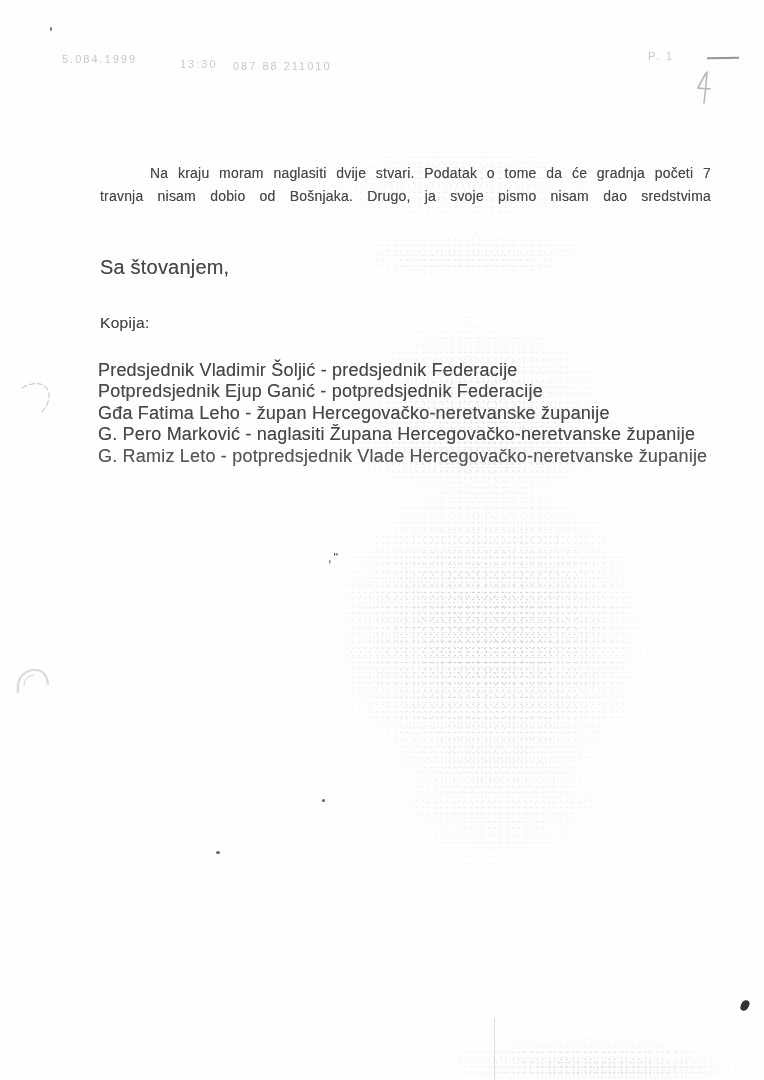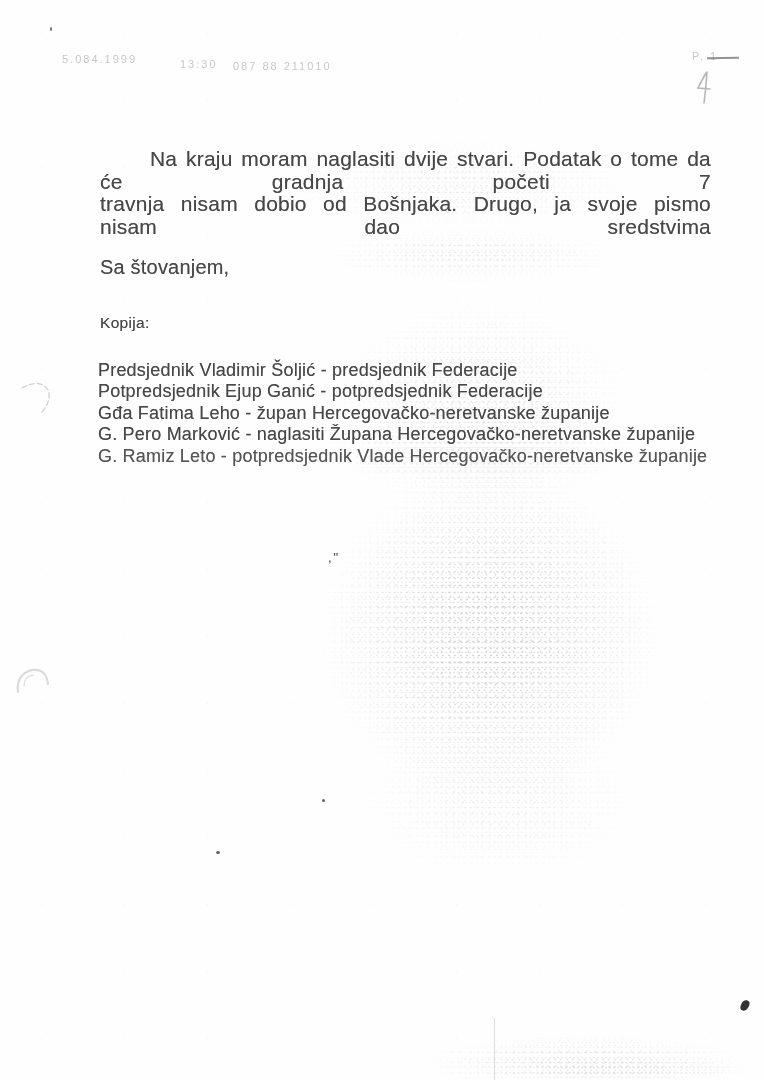--- a/index.html
+++ b/index.html
@@ -36,21 +36,21 @@
     letter-spacing: 2px;
     color: #9a9a9a;
     opacity: .55;
     filter: blur(.6px);
     white-space: nowrap;
     text-align: center;
   }
   .fax-date   { left: 62px;  top: 53px; }
   .fax-time   { left: 180px; top: 50px; margin-top: 8px; }
   .fax-center { left: 233px; top: 60px; }
-  .fax-page   { left: 648px; top: 50px; opacity: .5; margin-left: 44px; }
+  .fax-page   { left: 648px; top: 50px; opacity: .5; }
 
   .pen-dash {
     position: absolute;
     left: 707px; top: 57px;
     width: 32px; height: 2px;
     background: #6f6f6f;
     opacity: .75;
     transform: rotate(-1deg);
   }
 
@@ -60,23 +60,23 @@
     opacity: .55;
   }
 
   
   .scan-text {
     filter: blur(.35px);
     text-shadow: 0 0 .4px rgba(70,70,70,.55);
   }
   .paragraph {
     position: absolute;
-    left: 100px; top: 148px;
+    left: 100px; top: 162px;
     width: 611px;
-    font-size: 21px;
+    font-size: 14px;
     line-height: 22.5px;
     word-spacing: 2.5px;
     letter-spacing: .2px;
   }
   .para-line { text-align: justify; text-align-last: justify; }
   .para-line.first { text-indent: 50px; }
   .para-line.last  { text-align: left; text-align-last: left; }
 
   .salutation {
     position: absolute;

